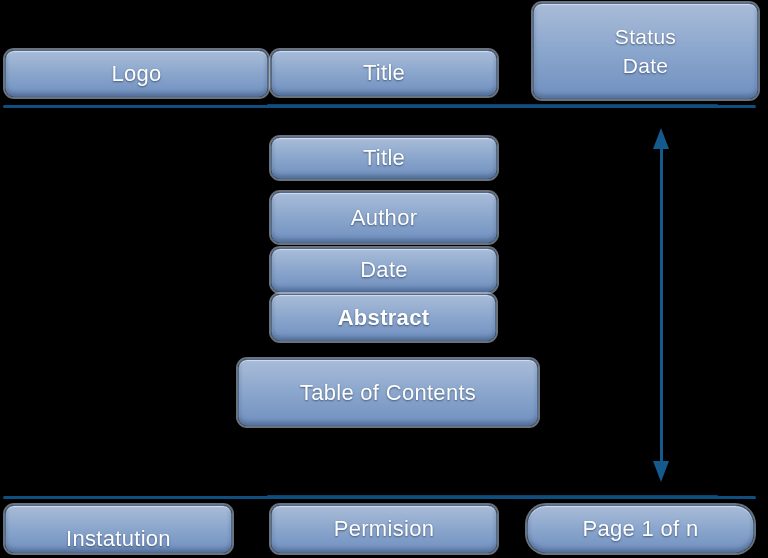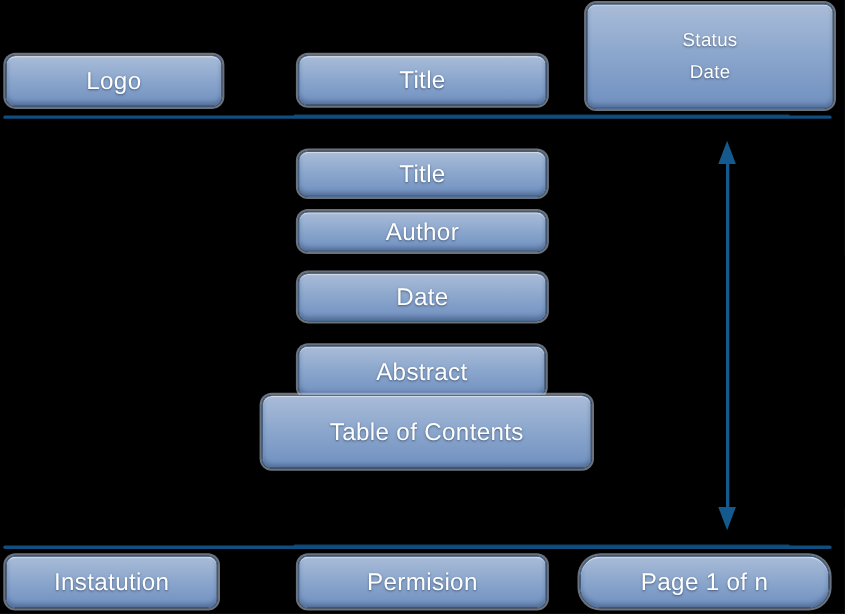--- a/index.html
+++ b/index.html
@@ -21,29 +21,29 @@
     border:1px solid var(--box-border);
     box-shadow:0 0 0 2px rgba(196,208,226,0.55),
                inset 0 1px 1px rgba(255,255,255,0.55),
                inset 0 -3px 4px rgba(28,48,78,0.35);
     color:var(--label-text);
     display:flex; align-items:center; justify-content:center;
     font-size:22px; letter-spacing:0.3px;
     text-shadow:0 1px 2px rgba(22,38,64,0.6);
   }
   .box .label{white-space:nowrap;}
-  #box-logo        {left:5px;   top:50px;  width:197px; height:47px;}
+  #box-logo        {left:5px;   top:50px;  width:263px; height:47px;}
   #box-headertitle {left:271px; top:50px;  width:226px; height:46px;}
-  #box-status      {left:533px; top:3px;   width:225px; height:96px; flex-direction:column; font-size:17px; line-height:29px;}
+  #box-status      {left:533px; top:3px;   width:225px; height:96px; flex-direction:column; font-size:21px; line-height:29px;}
   #box-bodytitle   {left:271px; top:137px; width:226px; height:42px;}
-  #box-author      {left:271px; top:192px; width:226px; height:37px;}
+  #box-author      {left:271px; top:192px; width:226px; height:51px;}
   #box-date        {left:271px; top:248px; width:226px; height:44px;}
-  #box-abstract    {left:271px; top:314px; width:225px; height:47px;}
+  #box-abstract    {left:271px; top:294px; width:225px; height:47px;font-weight:bold;}
   #box-toc         {left:238px; top:359px; width:300px; height:67px;}
-  #box-institution {left:5px;   top:505px; width:193px; height:48px;}
+  #box-institution {left:5px;   top:505px; width:227px; height:48px;align-items:flex-end;}
   #box-permission  {left:271px; top:505px; width:226px; height:48px;text-align:center;}
   #box-page        {left:527px; top:505px; width:227px; height:48px;border-radius:19px;}
 
   .rule{
     position:absolute; height:3px; background:var(--rule); border-radius:2px;
   }
   #rule-top   {left:3px; top:105px; width:753px;}
   #rule-bottom{left:3px; top:496px; width:753px;}
   
   .rule::after{

